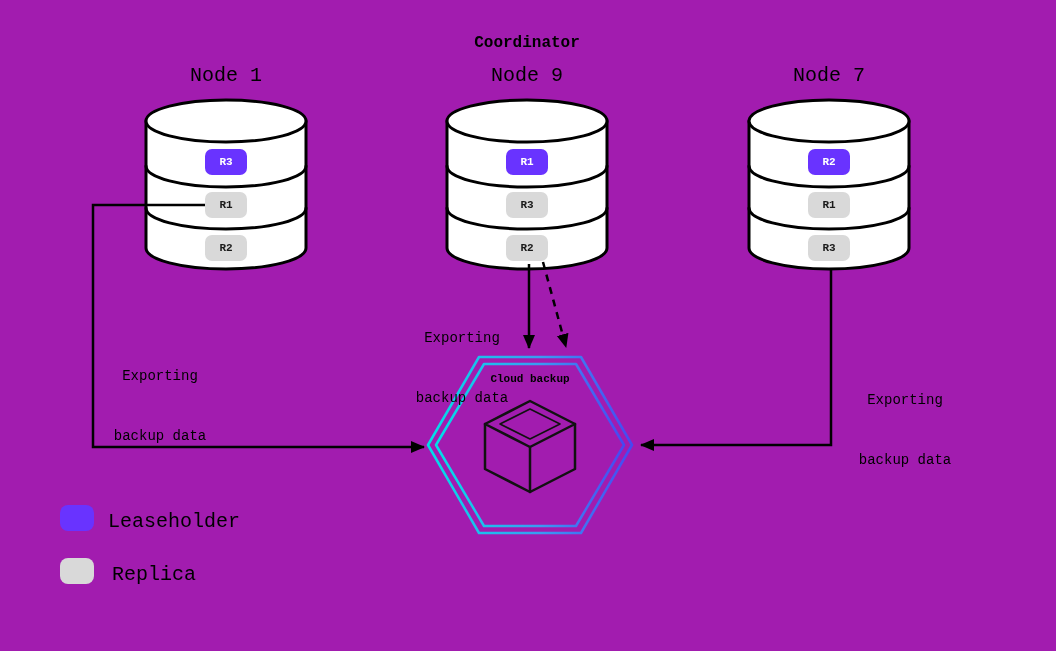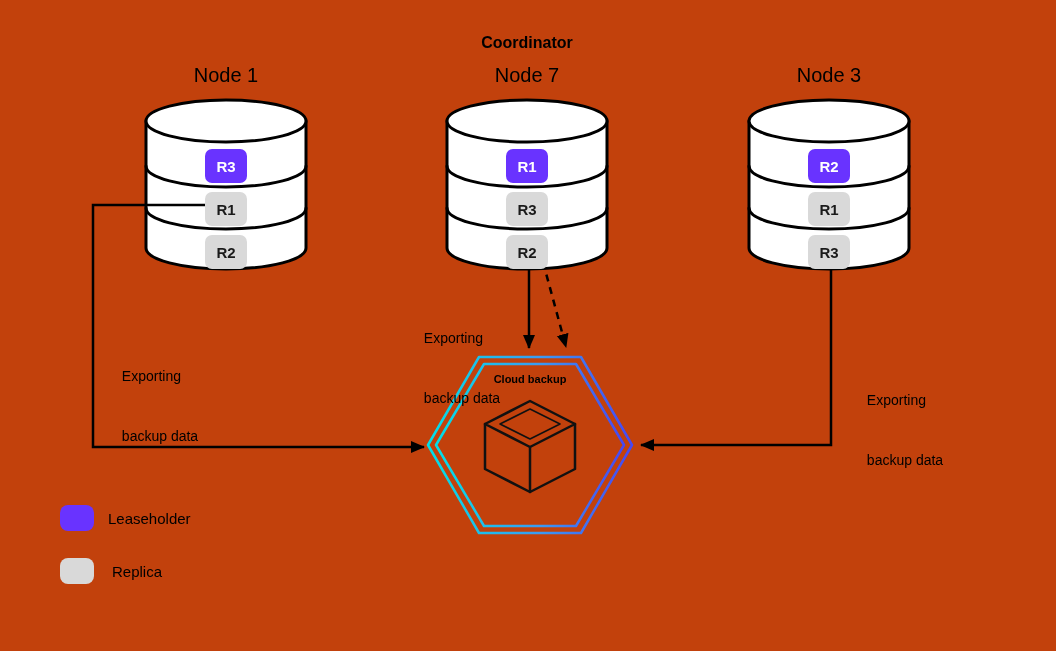--- a/index.html
+++ b/index.html
@@ -1,55 +1,55 @@
 <!DOCTYPE html>
 <html><head>
 <meta charset="utf-8">
 <style>
   html,body{margin:0;padding:0;background:#ffffff;}
   #canvas{
     position:relative;
     width:1056px;height:651px;
-    background:#c2410c;
-    font-family:Liberation Sans, sans-serif;
+    background:#a21caf;
+    font-family:Liberation Mono, monospace;
     color:#000;
     overflow:hidden;
   }
   #diagram-svg{position:absolute;left:0;top:0;}
   .txt{position:absolute;white-space:pre;}
   .title{
     font-weight:bold;font-size:16px;
     transform:translateX(-50%);
   }
   .node-label{
     font-size:20px;
     transform:translateX(-50%);
   }
   .edge-label{
-    font-size:14px;line-height:20px;
+    font-size:14px;line-height:20px;text-align:center;
     transform:translateX(-50%);
   }
   .edge-label span{display:block;}
   .badge{
-    position:absolute;width:42px;height:34px;border-radius:7px;
+    position:absolute;width:42px;height:26px;border-radius:7px;
     display:flex;align-items:center;justify-content:center;
-    font-size:15px;font-weight:bold;
+    font-size:11px;font-weight:bold;
   }
   .badge.leaseholder{background:#6933FF;color:#ffffff;}
   .badge.replica{background:#D9D9D9;color:#1a1a1a;}
   .cloud-label{
     font-size:11px;font-weight:bold;
     transform:translateX(-50%);
   }
   .swatch{
     position:absolute;width:34px;height:26px;border-radius:8px;
   }
   .swatch.leaseholder{background:#6933FF;}
   .swatch.replica{background:#D9D9D9;}
-  .legend-label{font-size:15px;}
+  .legend-label{font-size:20px;}
 </style>
 </head>
 <body>
 
 <div id="canvas">
 
   <svg id="diagram-svg" width="1056" height="651" viewBox="0 0 1056 651">
     <defs>
       <marker id="arrowhead" markerUnits="userSpaceOnUse" markerWidth="16" markerHeight="14" refX="13" refY="6" orient="auto">
         <path d="M0,0 L14,6 L0,12 Z" fill="#000"></path>
@@ -96,22 +96,22 @@
       <path d="M530 401 L575 424 L530 447 L485 424 Z"></path>
       <path d="M485 424 L485 469 L530 492 L575 469 L575 424"></path>
       <path d="M530 447 L530 492"></path>
       <path d="M530 409 L560 424 L530 439 L500 424 Z" stroke-width="1.6"></path>
     </g>
   </svg>
 
   <div class="txt title" style="left:527px;top:34px;">Coordinator</div>
 
   <div class="txt node-label" style="left:226px;top:64px;">Node 1</div>
-  <div class="txt node-label" style="left:527px;top:64px;">Node 7</div>
-  <div class="txt node-label" style="left:829px;top:64px;">Node 3</div>
+  <div class="txt node-label" style="left:527px;top:64px;">Node 9</div>
+  <div class="txt node-label" style="left:829px;top:64px;">Node 7</div>
 
   <div class="badge leaseholder" style="left:205px;top:149px;">R3</div>
   <div class="badge replica" style="left:205px;top:192px;">R1</div>
   <div class="badge replica" style="left:205px;top:235px;">R2</div>
 
   <div class="badge leaseholder" style="left:506px;top:149px;">R1</div>
   <div class="badge replica" style="left:506px;top:192px;">R3</div>
   <div class="badge replica" style="left:506px;top:235px;">R2</div>
 
   <div class="badge leaseholder" style="left:808px;top:149px;">R2</div>

